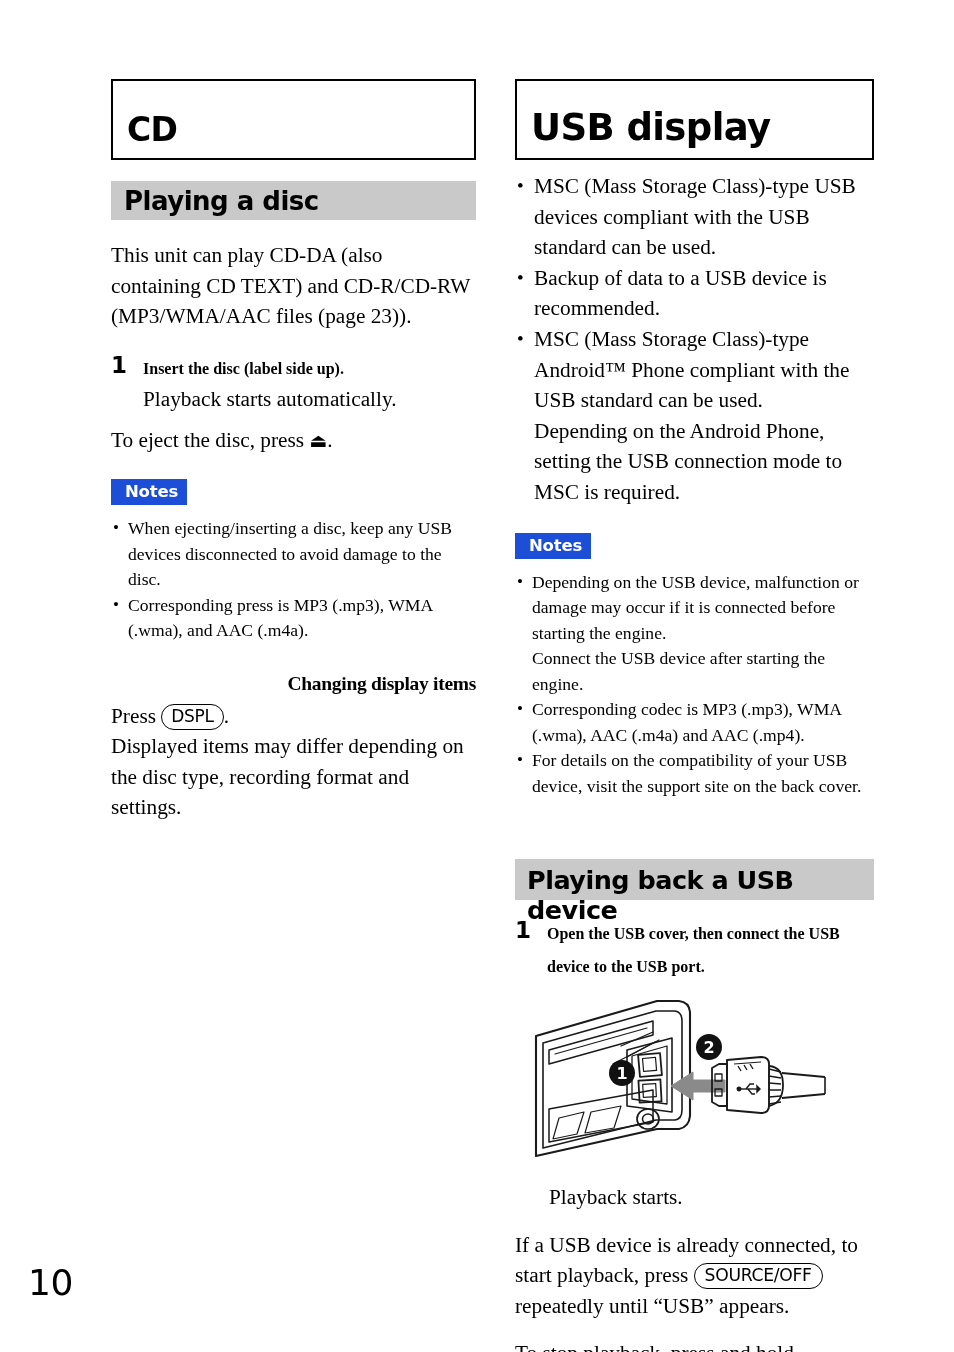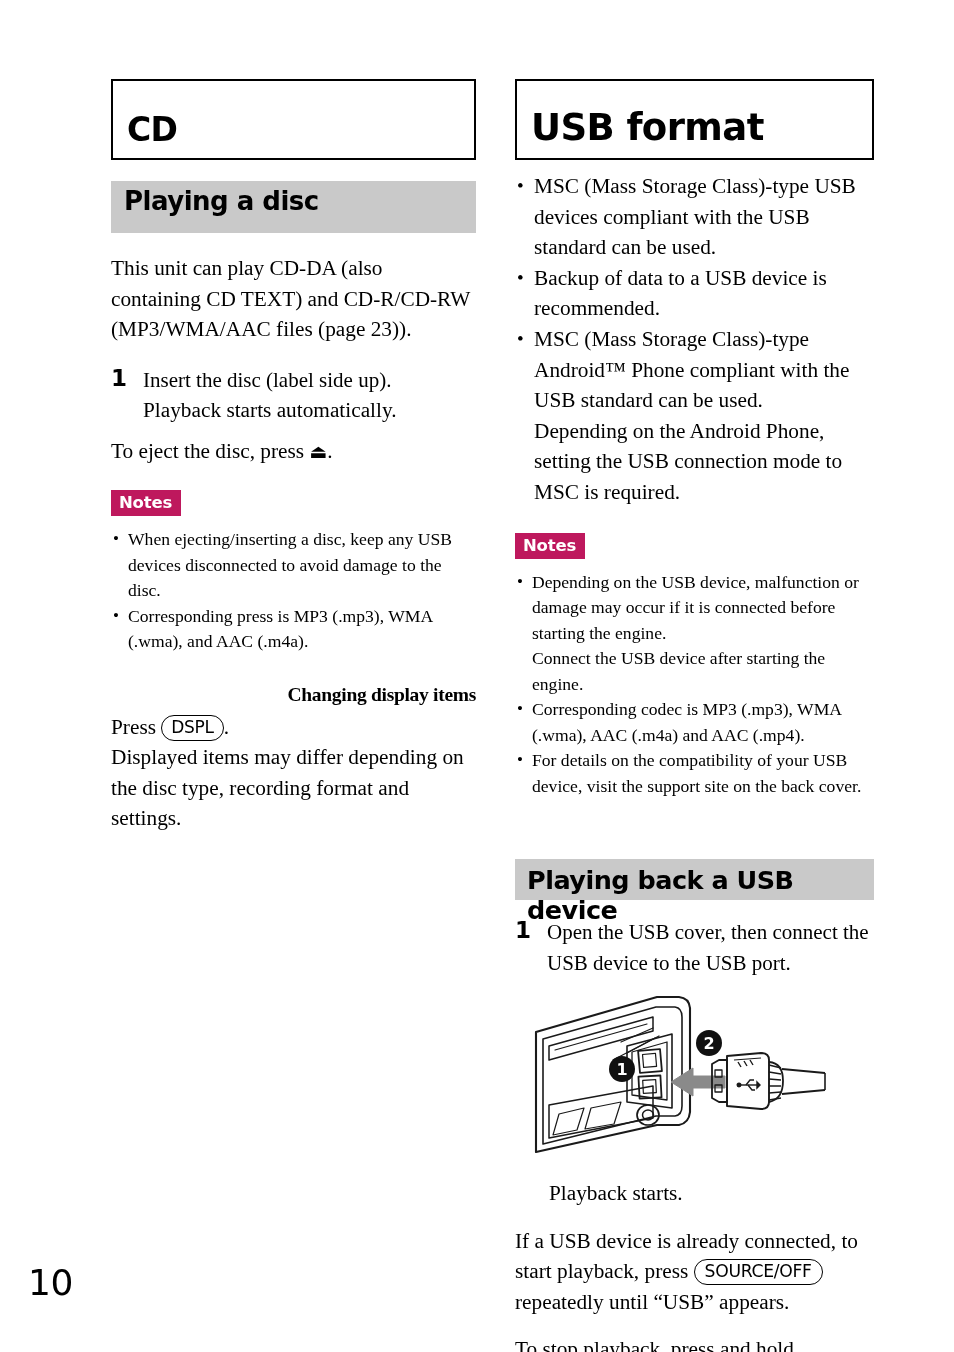--- a/index.html
+++ b/index.html
@@ -53,21 +53,21 @@
   
   .section-bar {
     background: #c9c9c9;
     font-family: "DejaVu Sans", "Liberation Sans", sans-serif;
     font-weight: bold;
     letter-spacing: -0.5px;
     box-sizing: border-box;
   }
   .section-bar.left-bar {
     font-size: 26px;
-    height: 52px;
+    height: 39px;
     padding: 5px 4px 0 13px;
   }
   .section-bar.right-bar {
     font-size: 25.5px;
     height: 41px;
     padding: 6px 0 0 12px;
   }
 
   
   .para {
@@ -85,37 +85,37 @@
   }
   .step-num {
     position: absolute;
     left: 0;
     top: -2px;
     font-family: "DejaVu Sans", "Liberation Sans", sans-serif;
     font-weight: bold;
     font-size: 23px;
   }
   .step-title {
-    font-weight: normal;
-    font-size: 21px;
+    font-weight: bold;
+    font-size: 16px;
     text-align: center;
   }
   .step-body {
     font-size: 21.3px;
   }
 
   
   .notes-badge {
     display: inline-block;
-    background: #be185d;
+    background: #1d4ed8;
     color: #ffffff;
     font-family: "DejaVu Sans", "Liberation Sans", sans-serif;
     font-weight: bold;
     font-size: 16.5px;
-    padding: 3px 9px 4px 8px;
+    padding: 3px 9px 4px 14px;
     letter-spacing: -0.2px;
   }
 
   
   ul.bullets {
     list-style: none;
     margin: 0;
     padding: 0;
   }
   ul.bullets > li {
@@ -242,21 +242,21 @@
       <p class="para">Displayed items may differ depending on the disc type, recording format and settings.</p>
     </div>
 
   </div>
 
   <div class="col col-right">
 
     <div style="height:79px"></div>
 
     <div class="chapter-box usb">
-      <span>USB format</span>
+      <span>USB display</span>
     </div>
 
     <div style="height:11px"></div>
 
     <ul class="bullets big">
       <li>MSC (Mass Storage Class)-type USB devices compliant with the USB standard can be used.</li>
       <li>Backup of data to a USB device is recommended.</li>
       <li>
         <span class="sub-line">MSC (Mass Storage Class)-type Android™ Phone compliant with the USB standard can be used.</span>
         <span class="sub-line">Depending on the Android Phone, setting the USB connection mode to MSC is required.</span>

